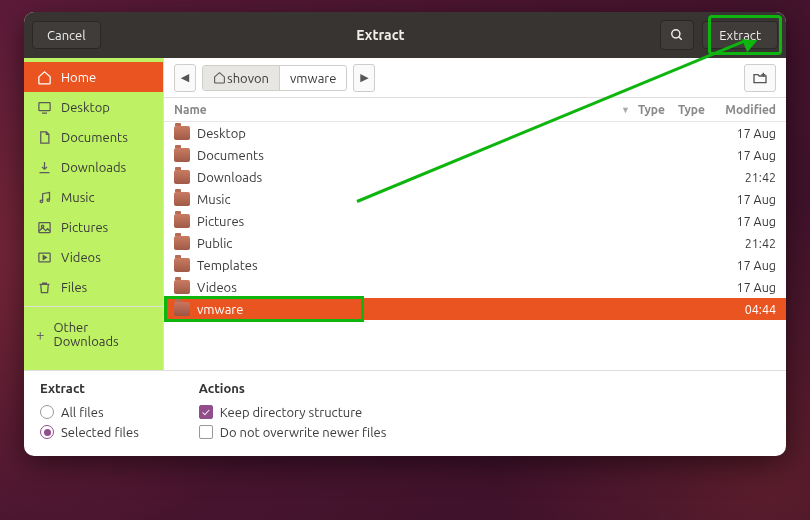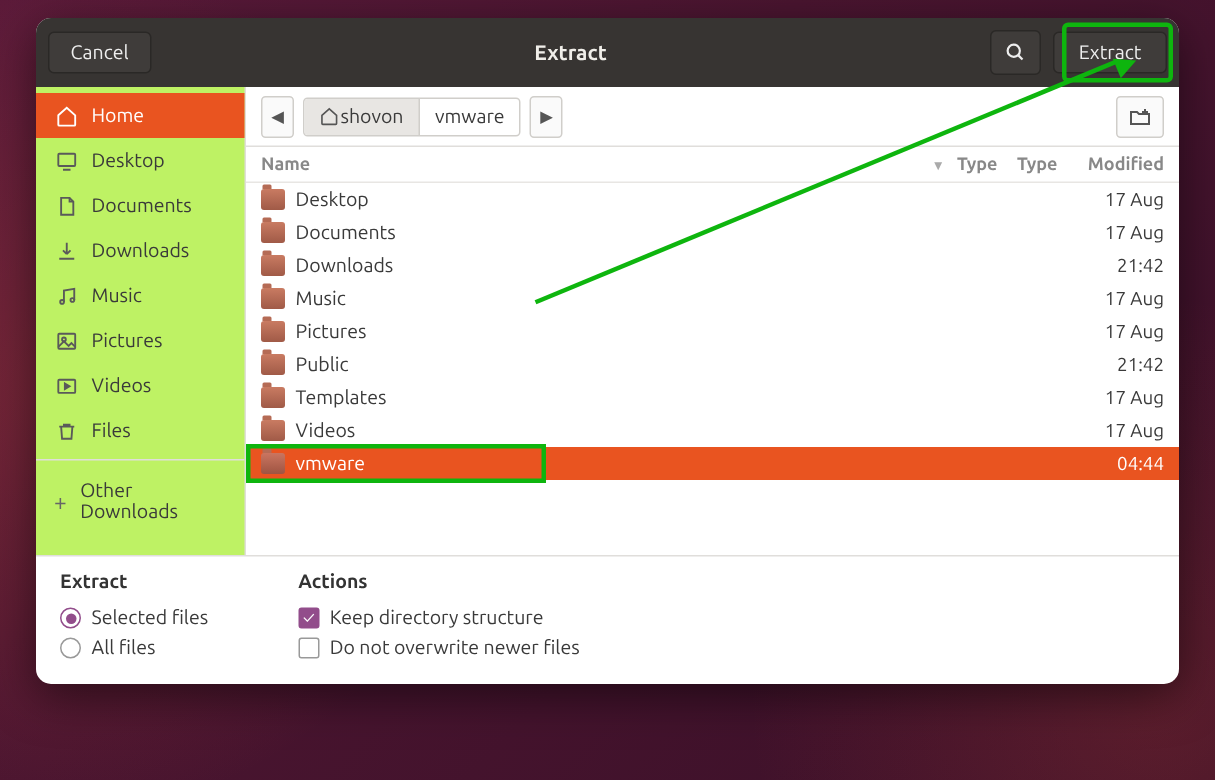--- a/index.html
+++ b/index.html
@@ -243,26 +243,26 @@
           </div>
         <div class="highlight-row"></div>
       </div>
     </div>
   </div>
 
   <div class="bottom-panel">
     <div class="panel-col">
       <h4>Extract</h4>
       <div class="radio-row">
+          <span class="radio"></span>
+          <span>All files</span>
+        </div>
+      <div class="radio-row">
           <span class="radio on"></span>
           <span>Selected files</span>
-        </div>
-      <div class="radio-row">
-          <span class="radio"></span>
-          <span>All files</span>
         </div>
     </div>
     <div class="panel-col">
       <h4>Actions</h4>
       <div class="check-row">
           <span class="chk on">✓</span>
           <span>Keep directory structure</span>
         </div>
       <div class="check-row">
           <span class="chk"></span>

